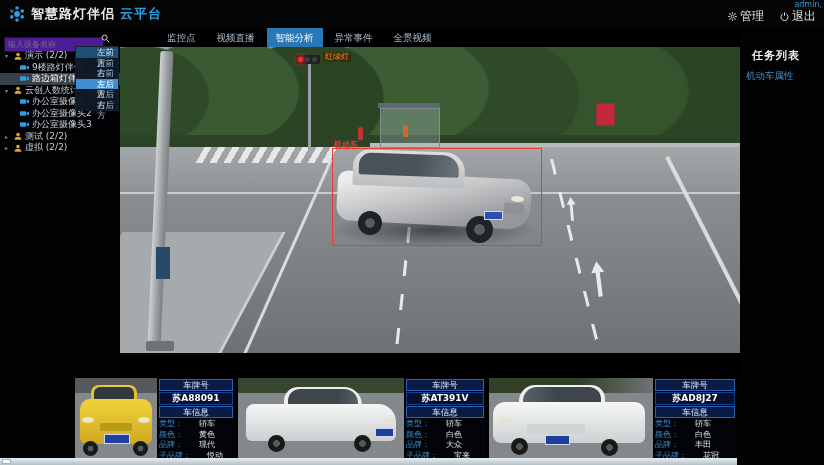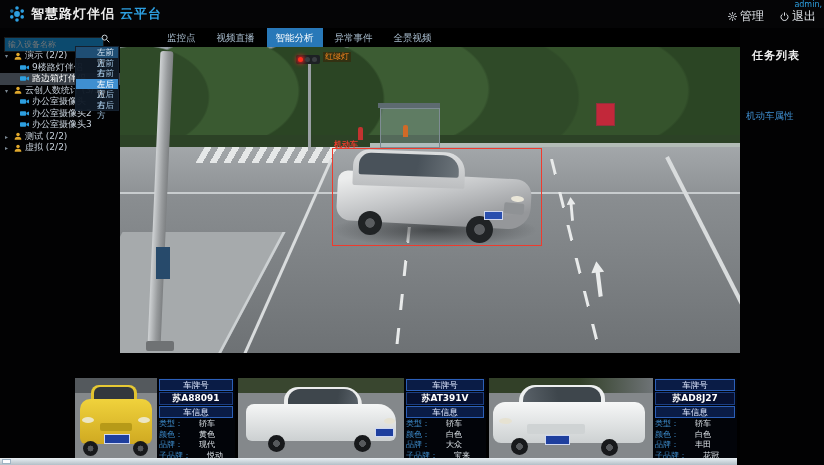--- a/index.html
+++ b/index.html
@@ -13,21 +13,21 @@
   .brand-accent{color:#2d9fe0;font-size:13px;font-weight:bold;letter-spacing:1px;}
   .menu{left:170px;top:0;height:28px;display:flex;align-items:center;gap:4px;}
   .menu-item{font-size:10px;color:#c9d2d9;padding:0 8px;line-height:26px;cursor:pointer;white-space:nowrap;}
   .menu-item.active{border:1px solid #2d9fe0;background:#0b1a26;color:#fff;}
   .nav-user{right:2px;top:0;font-size:8px;color:#2d9fe0;}
   .nav-right{right:8px;top:8px;display:flex;gap:16px;font-size:12px;color:#dfe3e7;align-items:center;}
   .nav-right .nr{display:flex;align-items:center;gap:3px;cursor:pointer;}
   
   .sidebar{left:0;top:28px;width:120px;height:437px;background:#020203;}
   .search-wrap{left:4px;top:4px;width:110px;height:13px;}
-  .search-input{width:92px;height:13px;background:#0c4a6e;border:1px solid #191b1d;color:#9aa3ab;
+  .search-input{width:92px;height:13px;background:#4c1d95;border:1px solid #191b1d;color:#9aa3ab;
     font-size:8px;padding:0 3px;outline:none;font-family:inherit;}
   .search-icon{position:absolute;right:4px;top:2px;}
   .tree{left:0;top:22px;width:120px;font-size:9px;}
   .tree-row{height:11.5px;display:flex;align-items:center;gap:3px;padding-left:5px;color:#c6d0da;cursor:pointer;white-space:nowrap;overflow:hidden;}
   .tree-row .arrow{color:#7b8893;font-size:6px;width:6px;flex:0 0 6px;}
   .tree-child{padding-left:20px;}
   .tree-child.selected{background:#3a4048;color:#fff;}
   
   .preset{left:75px;top:46px;width:42px;background:rgba(16,26,38,.96);z-index:30;border:1px solid #14202e;}
   .preset-item{height:10.5px;line-height:10.5px;font-size:8.5px;color:#9fc0dd;padding-left:21px;cursor:pointer;}
@@ -90,21 +90,21 @@
   .v-wheel1{left:238px;top:164px;width:24px;height:24px;}
   .v-wheel2{left:346px;top:169px;width:27px;height:27px;}
   .v-car-grille{left:384px;top:156px;width:20px;height:11px;background:#8f9295;border-radius:2px;transform:rotate(5deg);}
   .v-car-light{left:391px;top:149px;width:13px;height:6px;background:#eae6d8;border-radius:50%;transform:rotate(6deg);}
   .v-car-plate{left:364px;top:164px;width:17px;height:7px;background:#2a4fae;border:1px solid #cfd6ee;}
   .v-detect{left:212px;top:101px;width:208px;height:96px;border:1px solid #ef3b2d;}
   .v-detect-label{left:214px;top:92px;font-size:8px;font-weight:bold;color:#ef3b2d;}
   
   .taskpanel{left:740px;top:28px;width:84px;height:437px;background:#020203;text-align:center;}
   .task-title{left:12px;top:20px;font-size:11px;font-weight:bold;color:#f0f0f0;letter-spacing:1px;}
-  .task-item{left:6px;top:42px;font-size:9.5px;color:#3f8fd0;cursor:pointer;margin-top:40px;}
+  .task-item{left:6px;top:42px;font-size:9.5px;color:#3f8fd0;cursor:pointer;}
   
   .cards{left:75px;top:378px;height:80px;display:flex;gap:3px;}
   .card{display:flex;background:#04070b;height:80px;}
   .card-img{position:relative;height:80px;overflow:hidden;background:#84888b;cursor:pointer;}
   .ci-top{position:absolute;left:0;top:0;width:100%;height:15px;}
   .mini{position:absolute;}
   .wheel{border-radius:50%;background:radial-gradient(circle,#56595c 0 26%,#17191b 30% 100%);}
   .plate-sm{background:#1e3f9e;border:1px solid #cfd8f2;}
   .card-info{background:#020409;padding:1px 2px 0 2px;box-sizing:border-box;font-size:8px;}
   .ch{background:#0a1c46;border:1px solid #2b5fb8;color:#dfe8ff;text-align:center;font-size:8.5px;height:10px;line-height:10px;margin-bottom:1px;}

